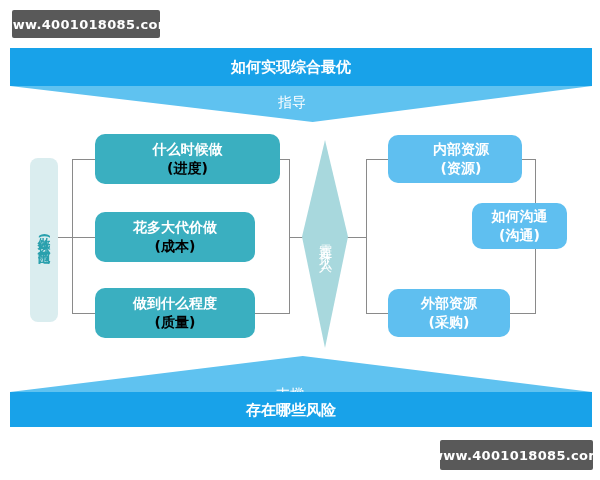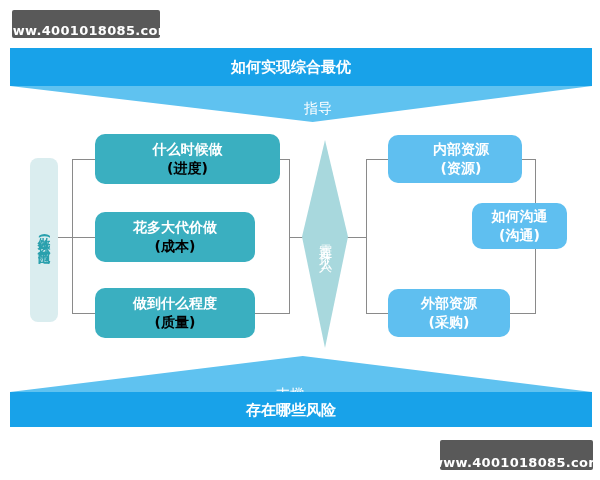--- a/index.html
+++ b/index.html
@@ -1,37 +1,37 @@
 <!DOCTYPE html>
 <html><head>
 <meta charset="utf-8">
 <style>
   html,body{margin:0;padding:0;background:#ffffff;}
   body{font-family:"DejaVu Sans","Liberation Sans",sans-serif;}
   .stage{position:relative;width:600px;height:480px;background:#ffffff;overflow:hidden;}
 
   
   .wm{position:absolute;background:#595959;color:#ffffff;font-size:13px;font-weight:bold;
-      display:flex;align-items:flex-end;justify-content:center;border-radius:2px;letter-spacing:.3px;}
+      display:flex;align-items:center;justify-content:center;border-radius:2px;letter-spacing:.3px;}
   .wm-top{left:12px;top:10px;width:148px;height:28px;}
   .wm-bottom{left:440px;top:440px;width:153px;height:30px;}
 
   
   .banner{position:absolute;left:10px;width:582px;background:#18a2e9;}
   .banner-top{top:48px;height:38px;}
   .banner-bottom{top:392px;height:35px;}
   .banner-label{position:absolute;left:48.3%;top:50%;transform:translate(-50%,-50%);
       color:#ffffff;font-size:15px;font-weight:bold;white-space:nowrap;}
 
   
   .tri{position:absolute;left:10px;width:582px;height:36px;background:#5fc2f0;}
   .tri-down{top:86px;clip-path:polygon(0 0,100% 0,52% 100%);}
   .tri-up{top:356px;clip-path:polygon(50.3% 0,100% 100%,0 100%);}
   .tri-label{position:absolute;color:#ffffff;font-size:14px;white-space:nowrap;transform:translateX(-50%);}
-  .tri-label-top{left:292px;top:100px;margin-left:26px;}
+  .tri-label-top{left:292px;top:94px;}
   .tri-label-bottom{left:290px;top:386px;}
 
   
   .h,.v{position:absolute;background:#8a8a8a;z-index:0;}
   .h{height:1px;}
   .v{width:1px;}
 
   
   .node{position:absolute;z-index:1;display:flex;flex-direction:column;align-items:center;
         justify-content:center;text-align:center;border-radius:10px;line-height:19px;}

